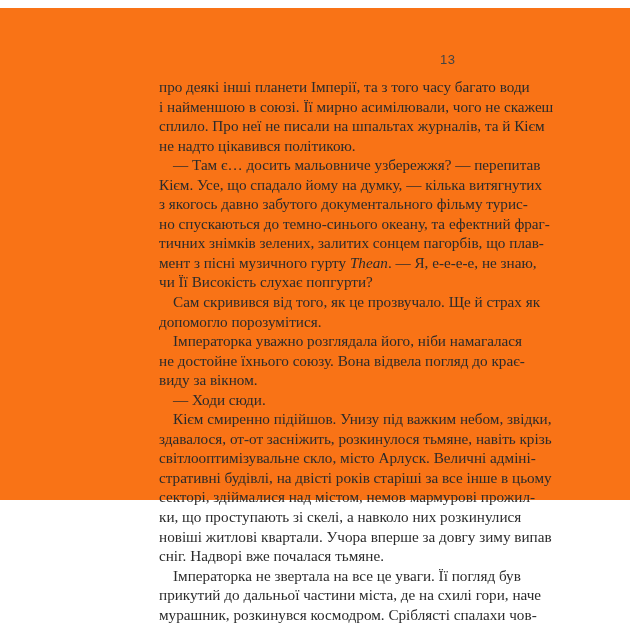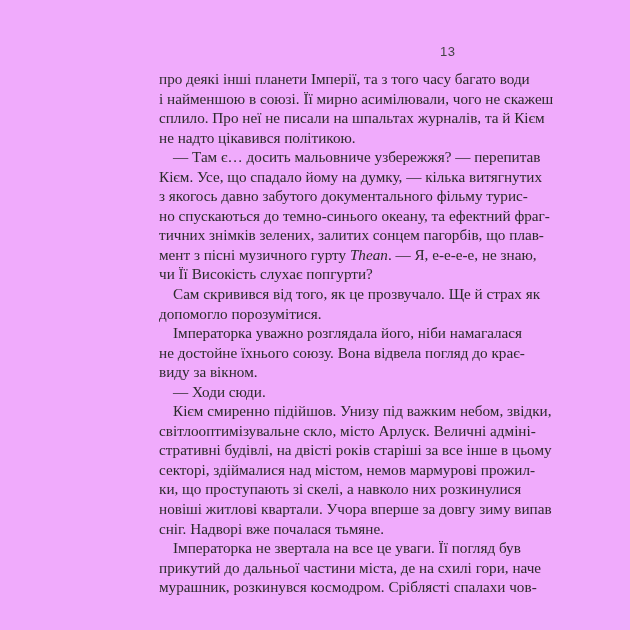--- a/index.html
+++ b/index.html
@@ -9,23 +9,23 @@
     }
     body {
       width: 630px;
       height: 630px;
       position: relative;
       overflow: hidden;
       color: #2b2b2b;
     }
     .page {
       position: absolute;
-      left: 0; top: 0;
-      width: 630px; height: 630px;
-      background: #f0abfc;
+      left: 0; top: 8px;
+      width: 630px; height: 492px;
+      background: #f97316;
     }
     .page-number {
       position: absolute;
       top: 44px;
       left: 440px;
       width: 24px;
       font-family: "Liberation Sans", sans-serif;
       font-size: 13px;
       color: #444;
       letter-spacing: 0.5px;
@@ -76,20 +76,21 @@
     <span class="line">тичних знімків зелених, залитих сонцем пагорбів, що плав-</span>
     <span class="line"><span>мент з пісні музичного гурту </span><em>Thean</em><span>. — Я, е-е-е-е, не знаю,</span></span>
     <span class="line last">чи Її Високість слухає попгурти?</span>
     <span class="line indent">Сам скривився від того, як це прозвучало. Ще й страх як</span>
     <span class="line last">допомогло порозумітися.</span>
     <span class="line indent">Імператорка уважно розглядала його, ніби намагалася</span>
     <span class="line">не достойне їхнього союзу. Вона відвела погляд до крає-</span>
     <span class="line last">виду за вікном.</span>
     <span class="line indent last">— Ходи сюди.</span>
     <span class="line indent">Кієм смиренно підійшов. Унизу під важким небом, звідки,</span>
+    <span class="line">здавалося, от-от засніжить, розкинулося тьмяне, навіть крізь</span>
     <span class="line">світлооптимізувальне скло, місто Арлуск. Величні адміні-</span>
     <span class="line">стративні будівлі, на двісті років старіші за все інше в цьому</span>
     <span class="line">секторі, здіймалися над містом, немов мармурові прожил-</span>
     <span class="line">ки, що проступають зі скелі, а навколо них розкинулися</span>
     <span class="line">новіші житлові квартали. Учора вперше за довгу зиму випав</span>
     <span class="line last">сніг. Надворі вже почалася тьмяне.</span>
     <span class="line indent">Імператорка не звертала на все це уваги. Її погляд був</span>
     <span class="line">прикутий до дальньої частини міста, де на схилі гори, наче</span>
     <span class="line">мурашник, розкинувся космодром. Сріблясті спалахи чов-</span>
 

